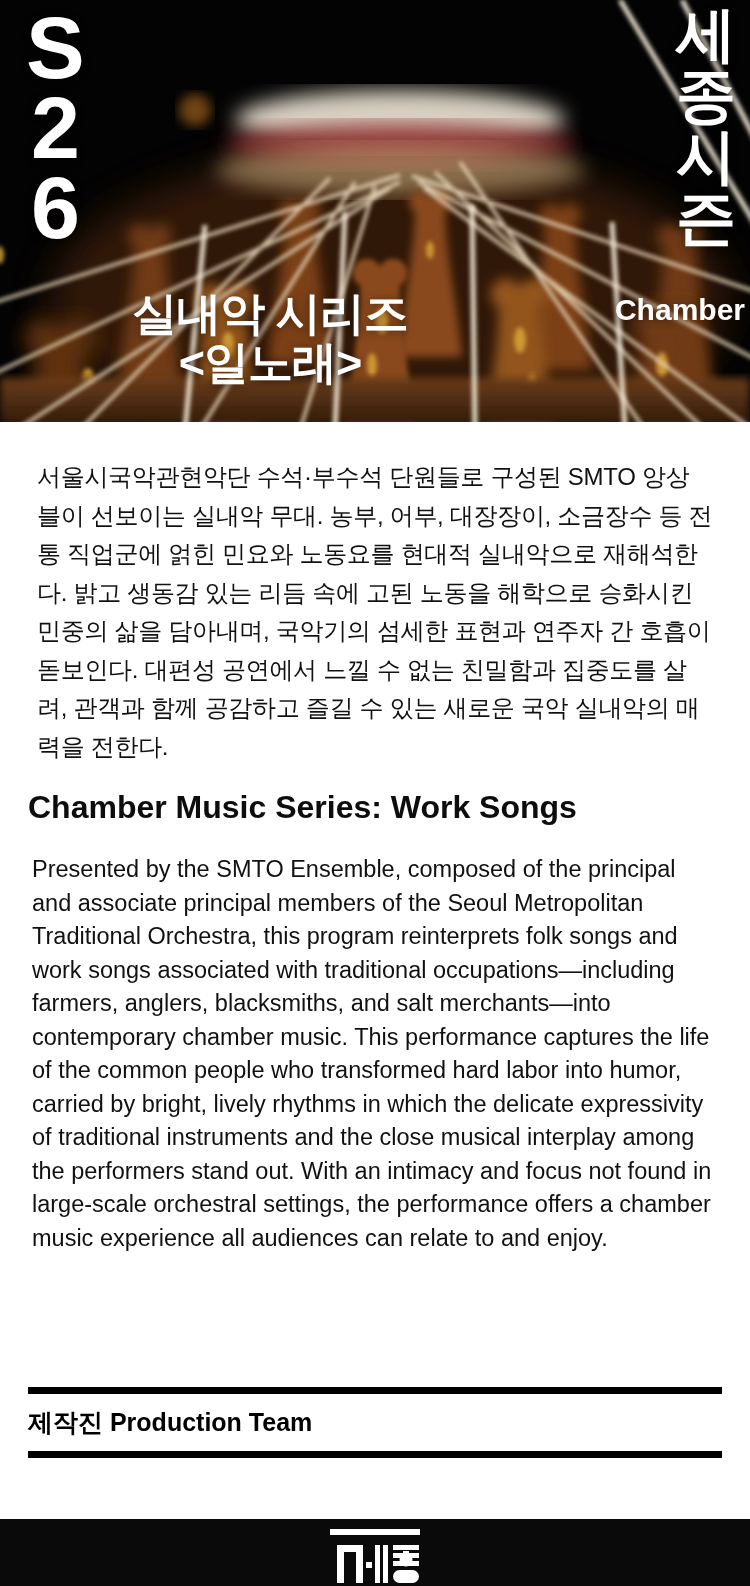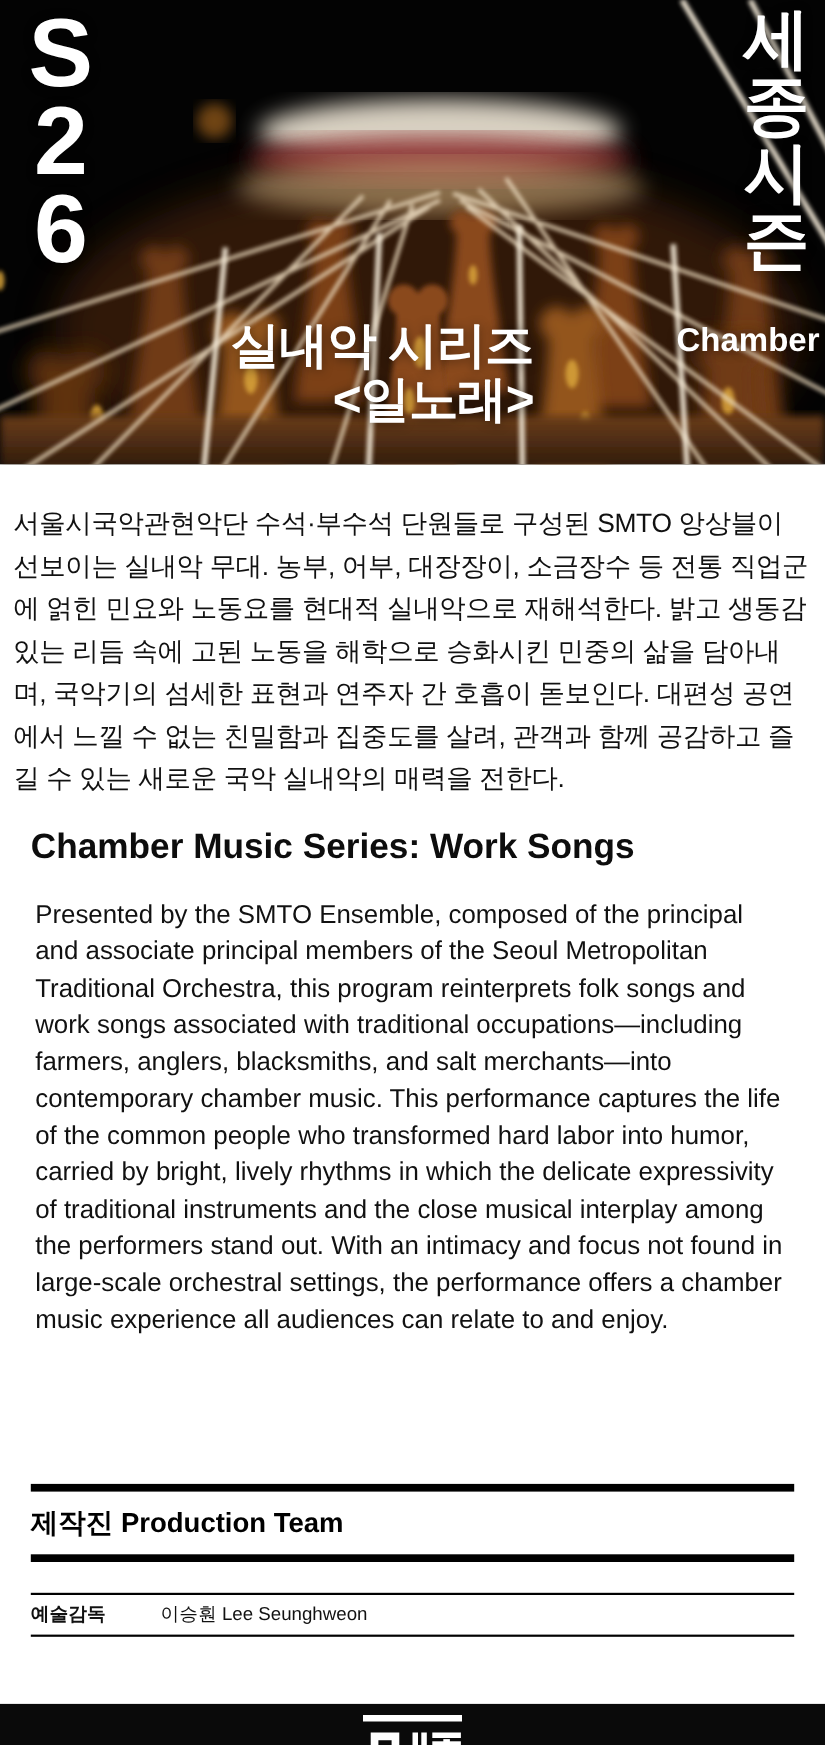--- a/index.html
+++ b/index.html
@@ -7,25 +7,25 @@
   body { font-family:"Liberation Sans","DejaVu Sans",sans-serif; color:#111111; }
   .page { position:relative; width:750px; min-height:1586px; margin:0 auto; background:#ffffff; overflow:hidden; }
 
   
   .hero { position:relative; width:750px; height:422px; background:#030303; overflow:hidden; }
   .hero svg.photo { position:absolute; inset:0; display:block; }
   .hero-text { position:absolute; color:#ffffff; text-shadow:0 1px 10px rgba(0,0,0,.45); }
   .vstack { display:flex; flex-direction:column; align-items:center; }
   .season-code { left:26px; top:8px; font-size:88px; line-height:80px; font-weight:700; }
   .brand-vertical { right:14px; top:4px; font-size:60px; line-height:61px; font-weight:700; letter-spacing:0; }
-  .title-ko { left:55px; top:289px; width:430px; text-align:right; font-size:45px; line-height:49px; font-weight:800; letter-spacing:-1px; }
+  .title-ko { left:55px; top:289px; width:430px; text-align:center; font-size:45px; line-height:49px; font-weight:800; letter-spacing:-1px; }
   .title-en { left:455px; top:293px; width:290px; text-align:right; font-size:30px; line-height:34px; font-weight:700; }
 
   
-  .ko-para { margin:36px 12px 0; font-size:24px; line-height:38.5px; letter-spacing:-0.3px; color:#111; }
+  .ko-para { margin:36px 37px 0; font-size:24px; line-height:38.5px; letter-spacing:-0.3px; color:#111; }
   .en-heading { margin:26px 28px 0; font-size:32px; line-height:30px; font-weight:700; color:#0d0d0d; }
   .en-para { margin:31px 32px 0; font-size:23.5px; line-height:33.5px; color:#111; }
 
   
   .prod { margin:132px 28px 0; }
   .rule-thick { height:7px; background:#000; }
   .prod-title { text-align:left; font-size:25px; font-weight:700; padding:12px 0 12px; color:#000; }
   .credits { margin:28px 28px 0; }
   .credit-row { display:flex; align-items:center; height:40px; border-top:2px solid #000; border-bottom:2px solid #000; font-size:17px; }
   .credit-role { font-weight:700; width:118px; flex:0 0 auto; }
@@ -158,26 +158,20 @@
   <h2 class="en-heading">Chamber Music Series: Work Songs</h2>
 
   <p class="en-para">Presented by the SMTO Ensemble, composed of the principal and associate principal members of the Seoul Metropolitan Traditional Orchestra, this program reinterprets folk songs and work songs associated with traditional occupations—including farmers, anglers, blacksmiths, and salt merchants—into contemporary chamber music. This performance captures the life of the common people who transformed hard labor into humor, carried by bright, lively rhythms in which the delicate expressivity of traditional instruments and the close musical interplay among the performers stand out. With an intimacy and focus not found in large-scale orchestral settings, the performance offers a chamber music experience all audiences can relate to and enjoy.</p>
 
   <div class="prod">
     <div class="rule-thick"></div>
     <div class="prod-title">제작진 Production Team</div>
     <div class="rule-thick"></div>
   </div>
 
-  <div class="credits">
-    <div class="credit-row">
-      <span class="credit-role">예술감독</span>
-      <span class="credit-name">이승훤 Lee Seunghweon</span>
-    </div>
-  </div>
 
   <div class="footer">
     <svg width="92" height="56" viewBox="0 0 92 56" fill="#ffffff" aria-hidden="true">
       <rect x="1" y="0" width="90" height="6"></rect>
 
       <path d="M8,16 H34 V54 H27 V23 H15 V54 H8 Z"></path>
       <rect x="37" y="33" width="6" height="6"></rect>
       <rect x="46" y="16" width="5" height="38"></rect>
       <rect x="54" y="16" width="5" height="38"></rect>
 

